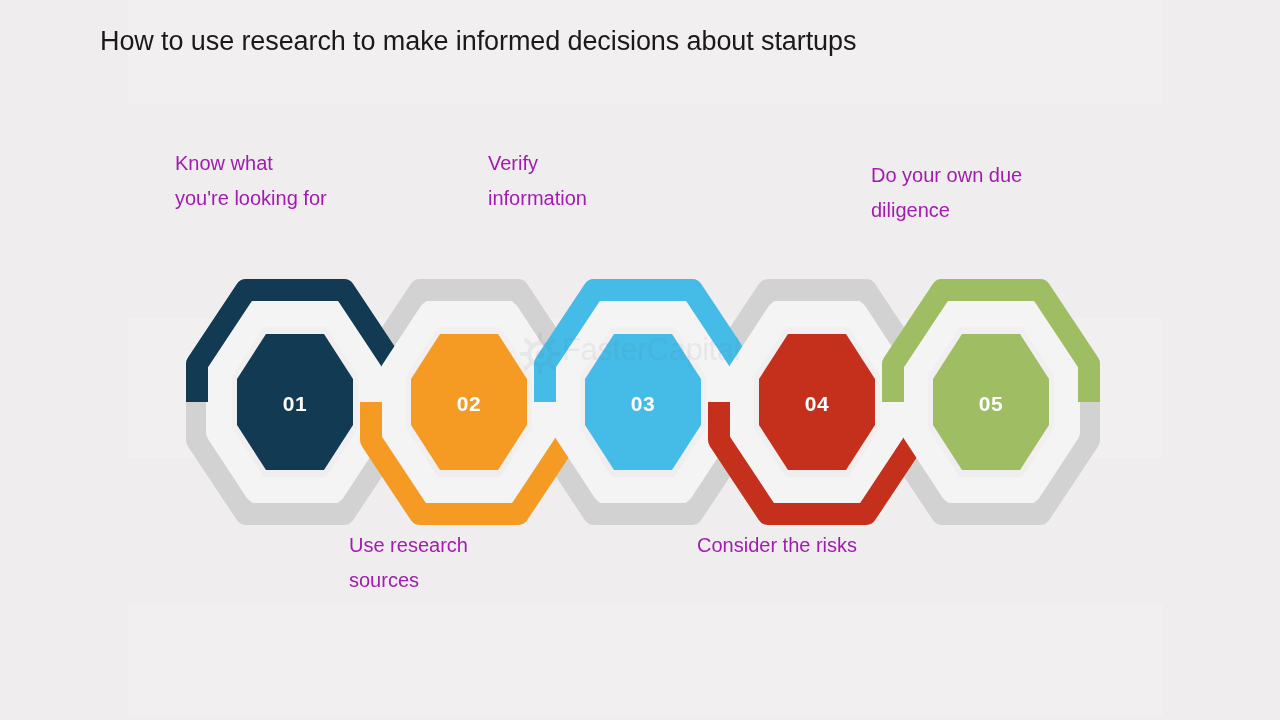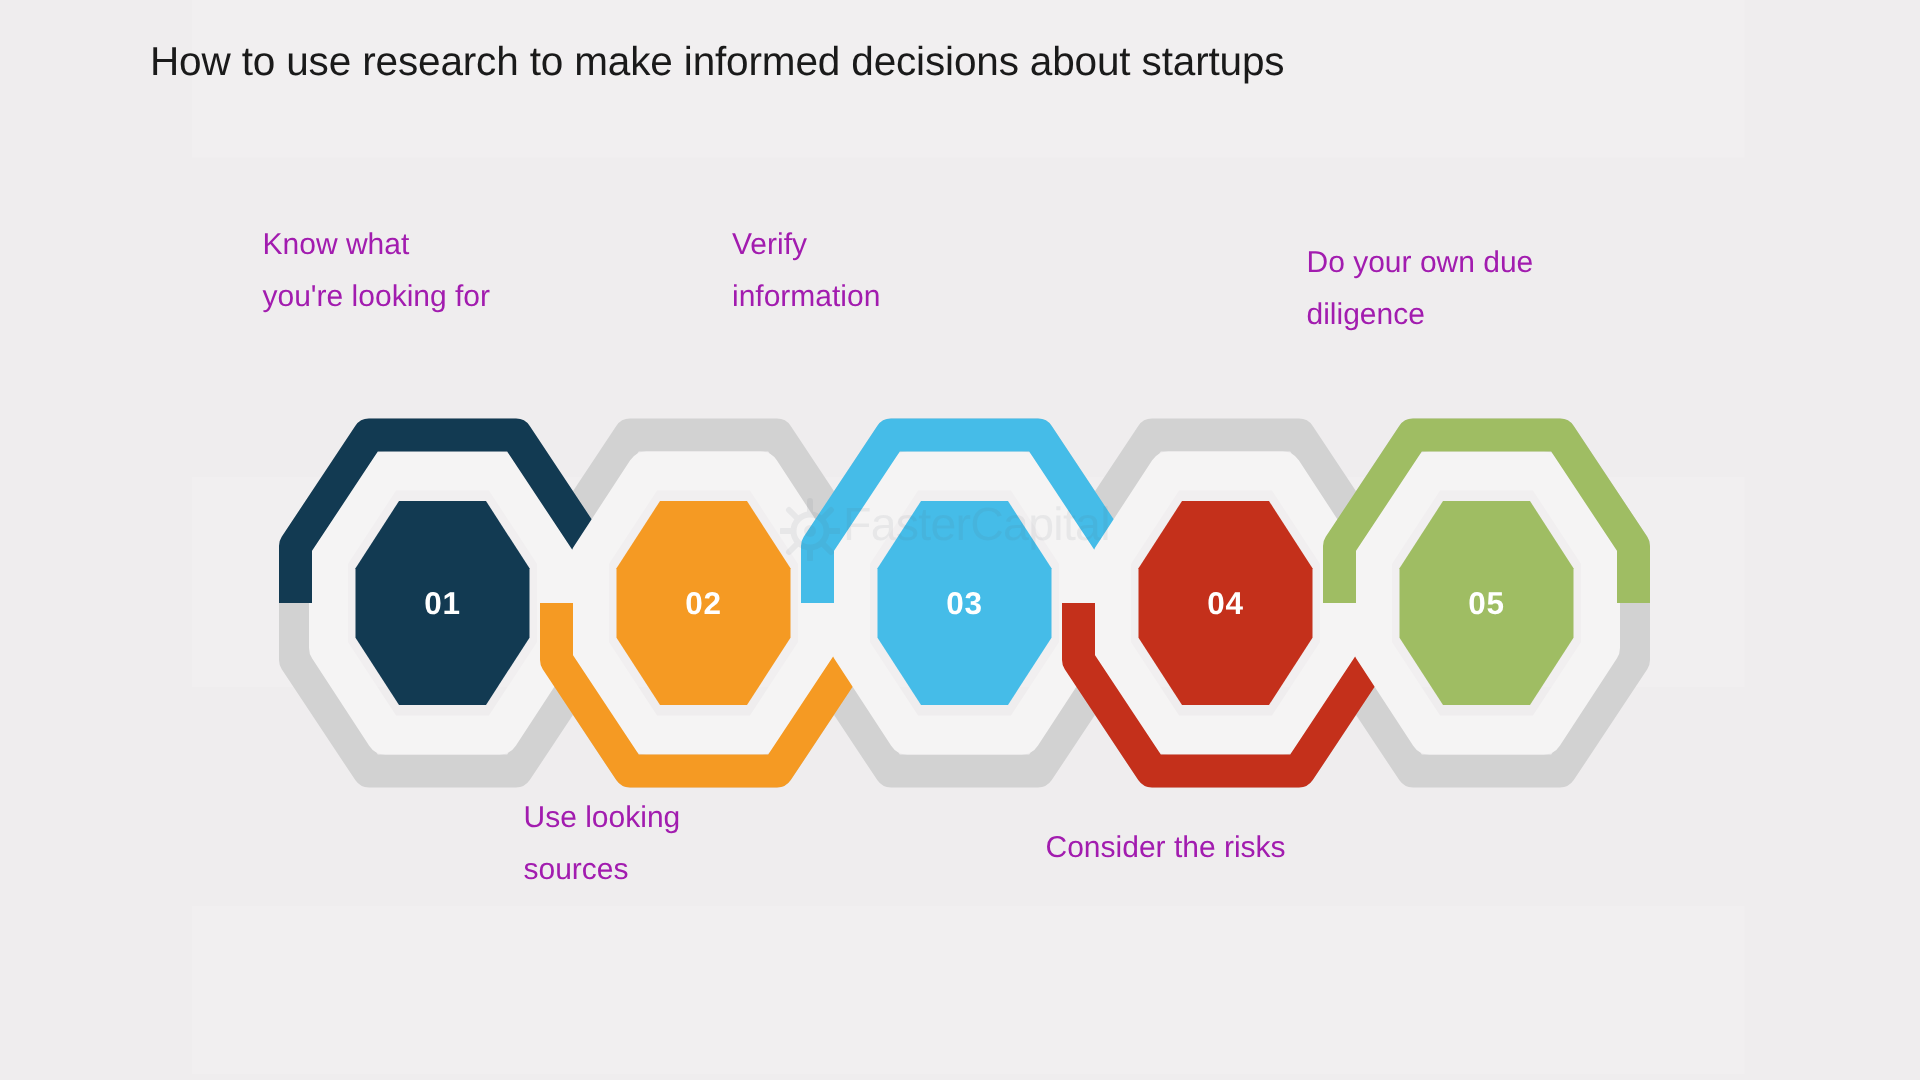--- a/index.html
+++ b/index.html
@@ -69,21 +69,21 @@
     line-height: 35px;
     color: #a21caf;
     font-weight: 400;
     white-space: pre-line;
   }
 
   .label-top-1 { left: 175px; top: 146px; width: 320px; }
   .label-top-3 { left: 488px; top: 146px; width: 320px; }
   .label-top-5 { left: 871px; top: 158px; width: 300px; }
   .label-bot-2 { left: 349px; top: 528px; width: 320px; }
-  .label-bot-4 { left: 697px; top: 528px; width: 330px; margin-top: 20px; }
+  .label-bot-4 { left: 697px; top: 528px; width: 330px; }
 
   #hex-chain {
     position: absolute;
     left: 0;
     top: 0;
     width: 1280px;
     height: 720px;
   }
 
   .hex-number {
@@ -213,18 +213,18 @@
 
   <div class="step-label label-top-1">Know what
 you're looking for</div>
 
   <div class="step-label label-top-3">Verify
 information</div>
 
   <div class="step-label label-top-5">Do your own due
 diligence</div>
 
-  <div class="step-label label-bot-2">Use looking
+  <div class="step-label label-bot-2">Use research
 sources</div>
 
   <div class="step-label label-bot-4">Consider the risks</div>
 
 </div>
 
 </body></html>

